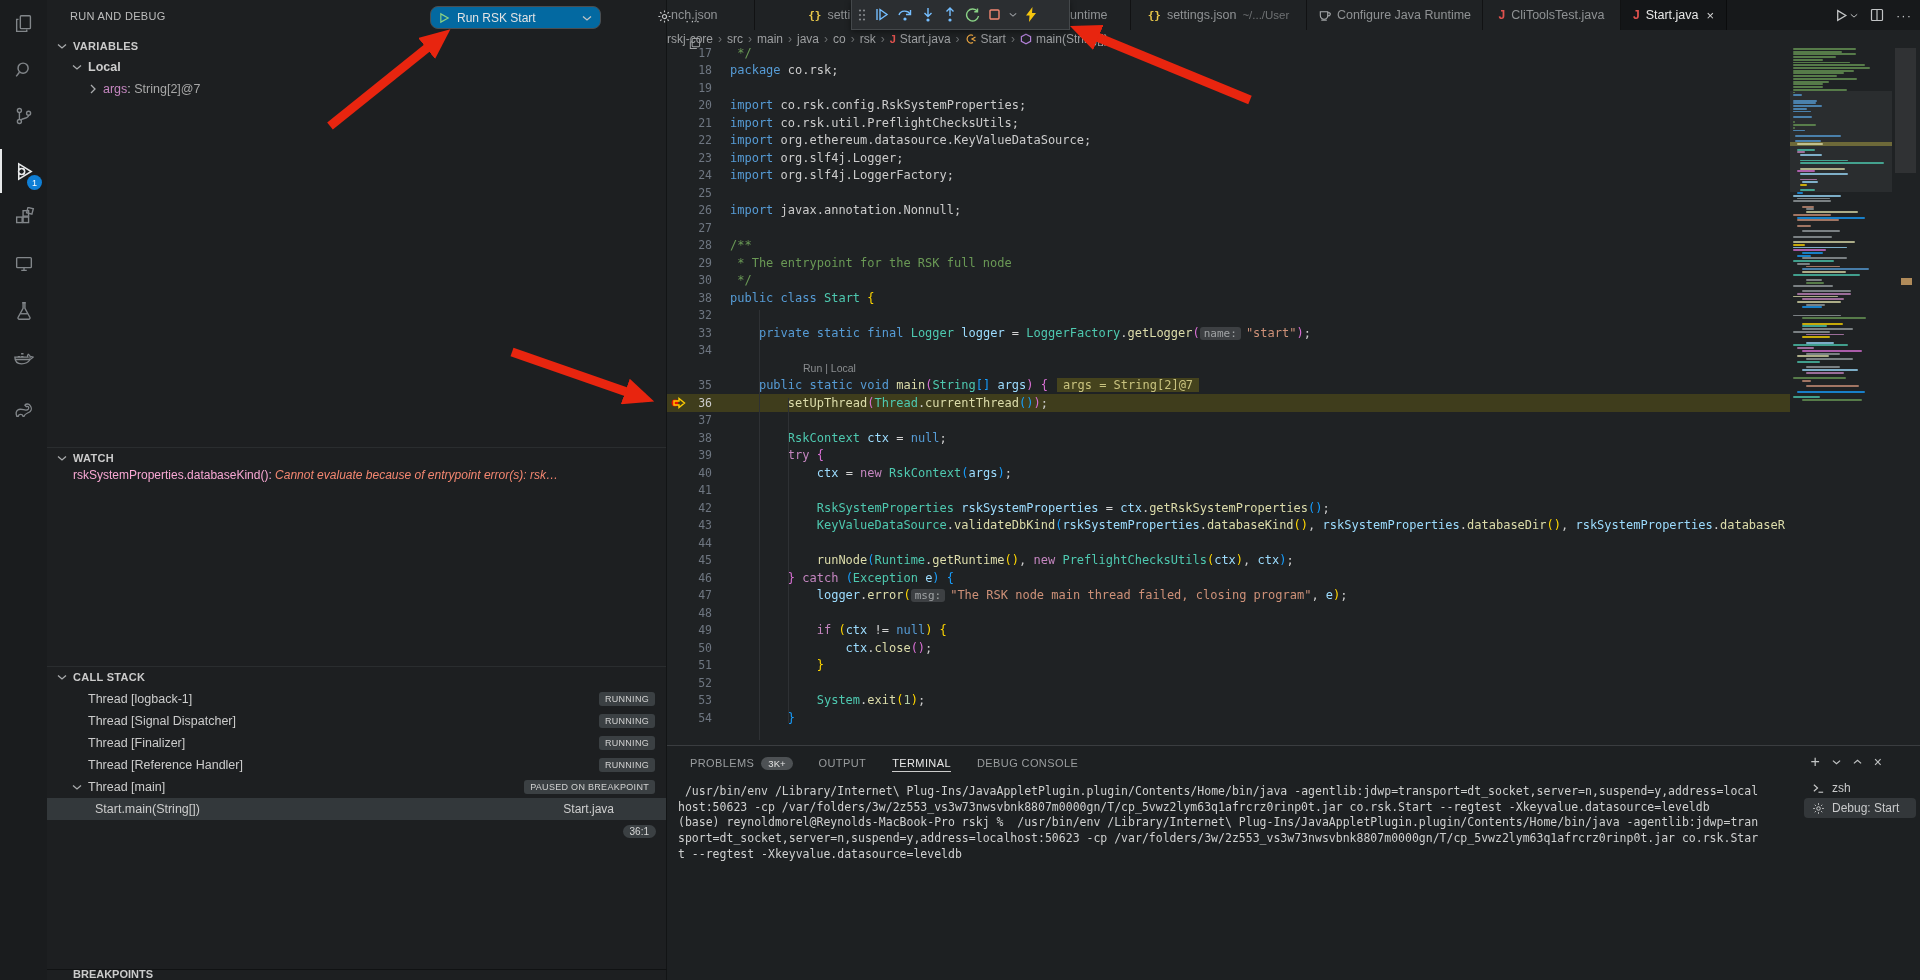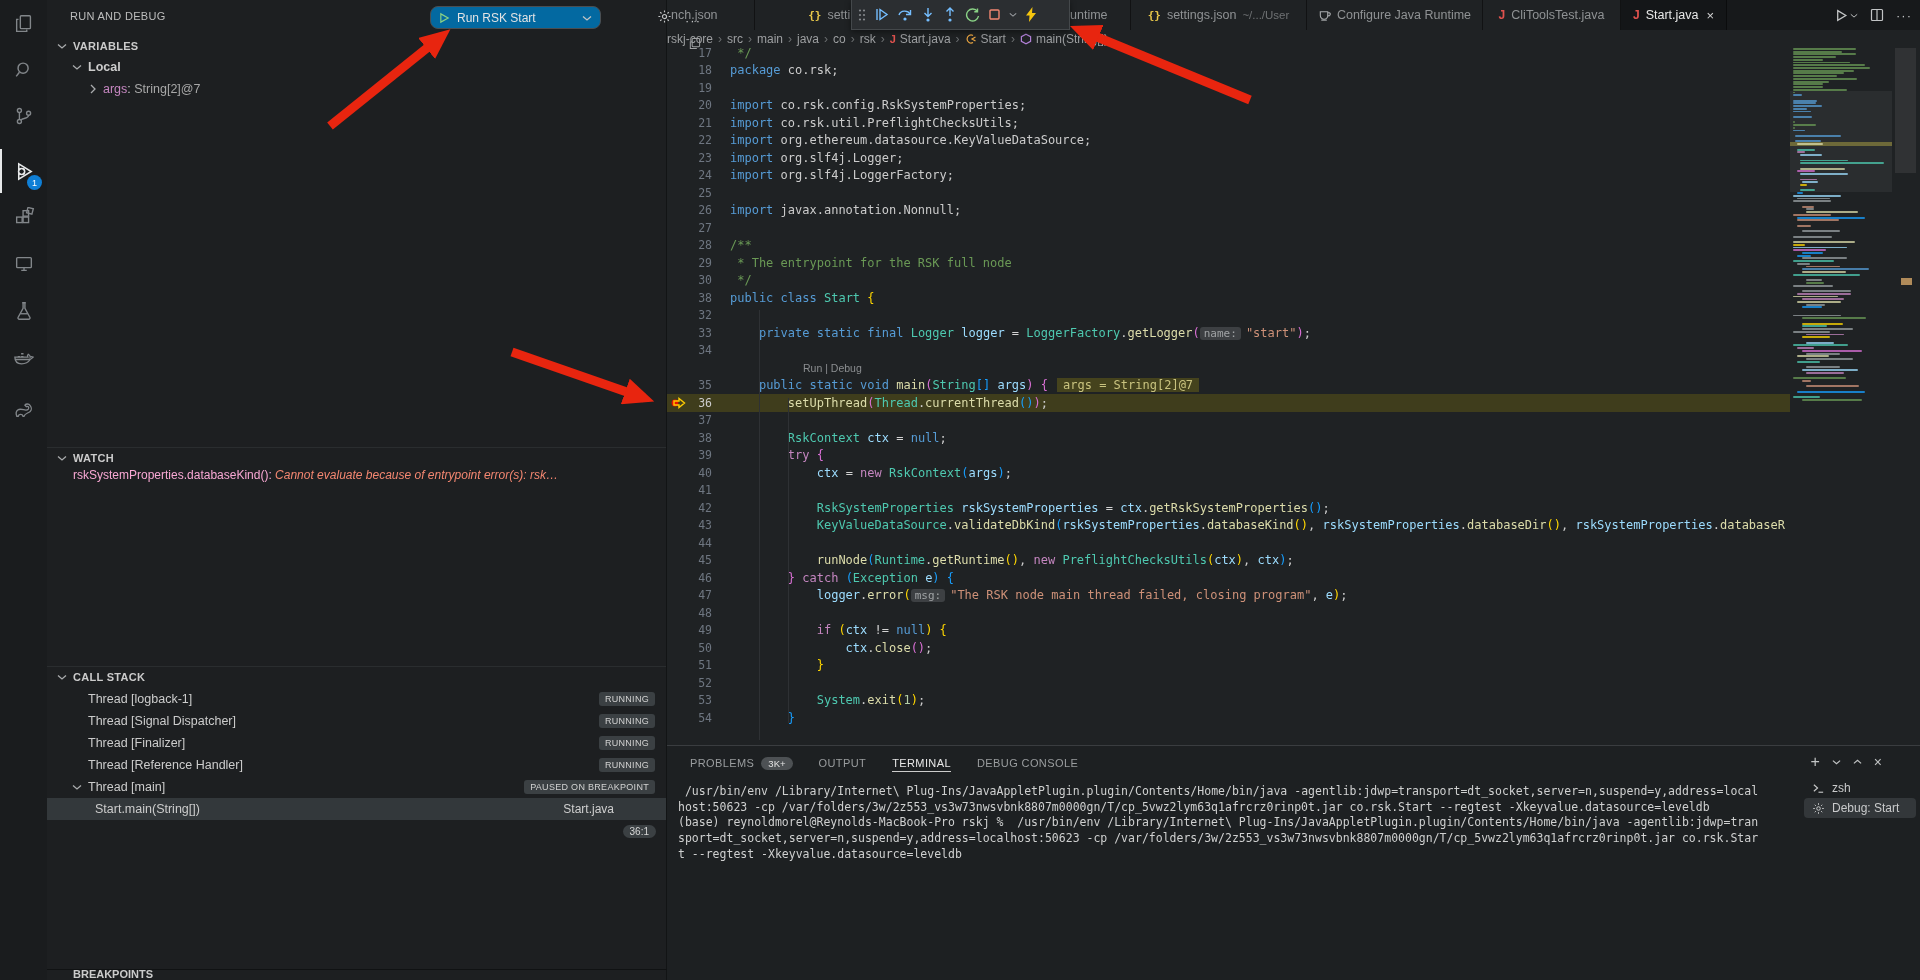--- a/index.html
+++ b/index.html
@@ -450,21 +450,21 @@
       <div class="code-line"><span class="ln">25</span><span class="lc"></span></div>
       <div class="code-line"><span class="ln">26</span><span class="lc"><span class="tok-kw">import</span><span class="tok-pln"> javax.annotation.Nonnull</span><span class="tok-pun">;</span></span></div>
       <div class="code-line"><span class="ln">27</span><span class="lc"></span></div>
       <div class="code-line"><span class="ln">28</span><span class="lc"><span class="tok-cmt">/**</span></span></div>
       <div class="code-line"><span class="ln">29</span><span class="lc"><span class="tok-cmt"> * The entrypoint for the RSK full node</span></span></div>
       <div class="code-line"><span class="ln">30</span><span class="lc"><span class="tok-cmt"> */</span></span></div>
       <div class="code-line"><span class="ln">38</span><span class="lc"><span class="tok-kw">public</span><span class="tok-pln"> </span><span class="tok-kw">class</span><span class="tok-pln"> </span><span class="tok-type">Start</span><span class="tok-pln"> </span><span class="tok-br1">{</span></span></div>
       <div class="code-line"><span class="ln">32</span><span class="lc"></span></div>
       <div class="code-line"><span class="ln">33</span><span class="lc"><span class="tok-pln">    </span><span class="tok-kw">private</span><span class="tok-pln"> </span><span class="tok-kw">static</span><span class="tok-pln"> </span><span class="tok-kw">final</span><span class="tok-pln"> </span><span class="tok-type">Logger</span><span class="tok-pln"> </span><span class="tok-var">logger</span><span class="tok-pln"> </span><span class="tok-op">=</span><span class="tok-pln"> </span><span class="tok-type">LoggerFactory</span><span class="tok-pun">.</span><span class="tok-fn">getLogger</span><span class="tok-br2">(</span><span class="tok-inlay">name:</span><span class="tok-str">"start"</span><span class="tok-br2">)</span><span class="tok-pun">;</span></span></div>
       <div class="code-line"><span class="ln">34</span><span class="lc"></span></div>
-      <div class="code-line"><span class="ln"></span><span class="lens">Run | Debug</span></div>
+      <div class="code-line"><span class="ln"></span><span class="lens">Run | Local</span></div>
       <div class="code-line"><span class="ln">35</span><span class="lc"><span class="tok-pln">    </span><span class="tok-kw">public</span><span class="tok-pln"> </span><span class="tok-kw">static</span><span class="tok-pln"> </span><span class="tok-kw">void</span><span class="tok-pln"> </span><span class="tok-fnb">main</span><span class="tok-br2">(</span><span class="tok-type">String</span><span class="tok-br3">[]</span><span class="tok-pln"> </span><span class="tok-var">args</span><span class="tok-br2">)</span><span class="tok-pln"> </span><span class="tok-br2">{</span><span class="dbg-chip">args = String[2]@7</span></span></div>
       <div class="code-line current"><span class="ln">36</span><span class="lc"><span class="tok-pln">        </span><span class="tok-fn">setUpThread</span><span class="tok-br2">(</span><span class="tok-type">Thread</span><span class="tok-pun">.</span><span class="tok-fn">currentThread</span><span class="tok-br3">()</span><span class="tok-br2">)</span><span class="tok-pun">;</span></span><span class="gut-icon"><svg width="16" height="12" viewBox="0 0 16 12">
             <circle cx="5" cy="6" r="3.4" fill="#e51400"></circle>
             <path d="M4 4 h5 V1.5 L14.5 6 L9 10.5 V8 H4 z" fill="none" stroke="#ffcc00" stroke-width="1.4"></path>
           </svg></span></div>
       <div class="code-line"><span class="ln">37</span><span class="lc"></span></div>
       <div class="code-line"><span class="ln">38</span><span class="lc"><span class="tok-pln">        </span><span class="tok-type">RskContext</span><span class="tok-pln"> </span><span class="tok-var">ctx</span><span class="tok-pln"> </span><span class="tok-op">=</span><span class="tok-pln"> </span><span class="tok-kw">null</span><span class="tok-pun">;</span></span></div>
       <div class="code-line"><span class="ln">39</span><span class="lc"><span class="tok-pln">        </span><span class="tok-flow">try</span><span class="tok-pln"> </span><span class="tok-br2">{</span></span></div>
       <div class="code-line"><span class="ln">40</span><span class="lc"><span class="tok-pln">            </span><span class="tok-var">ctx</span><span class="tok-pln"> </span><span class="tok-op">=</span><span class="tok-pln"> </span><span class="tok-flow">new</span><span class="tok-pln"> </span><span class="tok-type">RskContext</span><span class="tok-br3">(</span><span class="tok-var">args</span><span class="tok-br3">)</span><span class="tok-pun">;</span></span></div>
       <div class="code-line"><span class="ln">41</span><span class="lc"></span></div>

